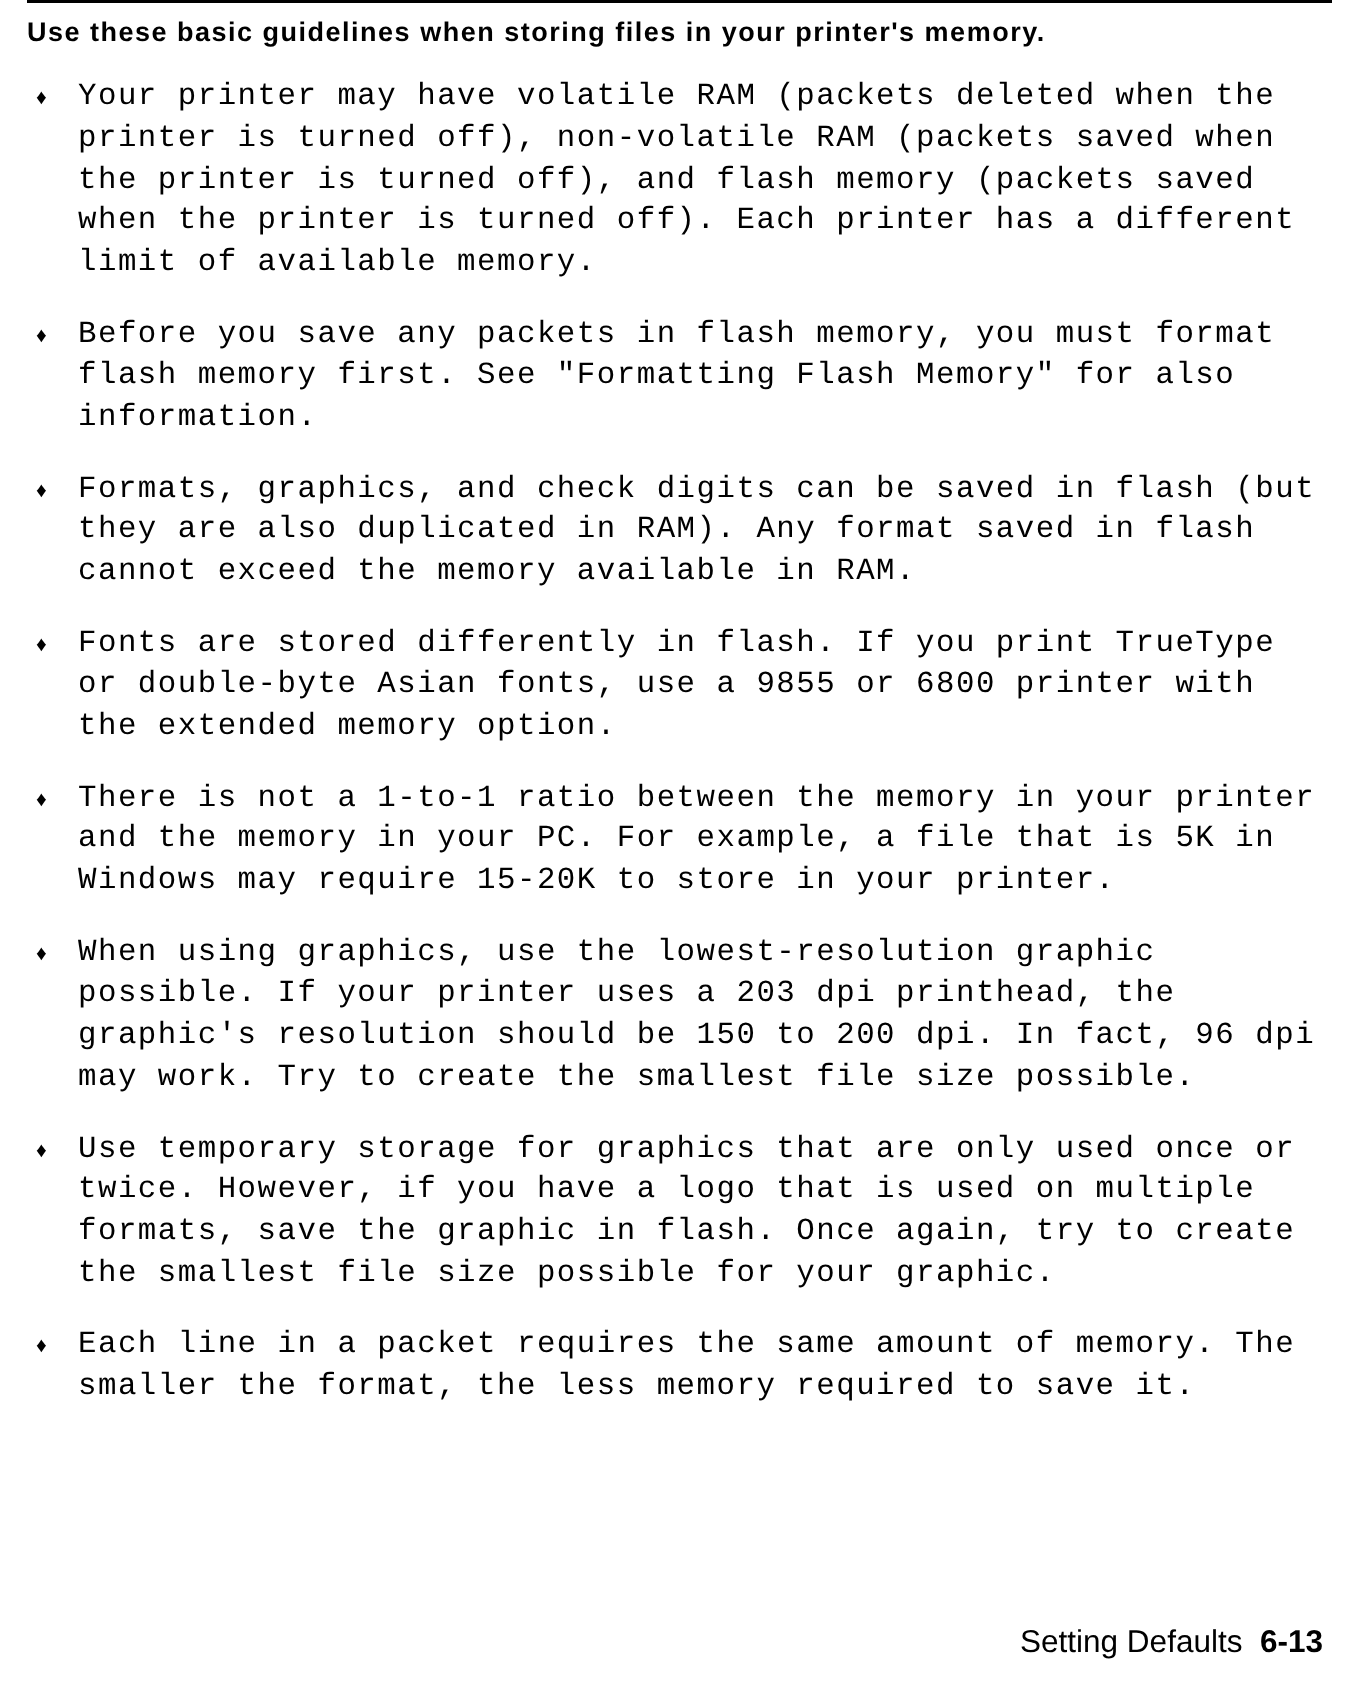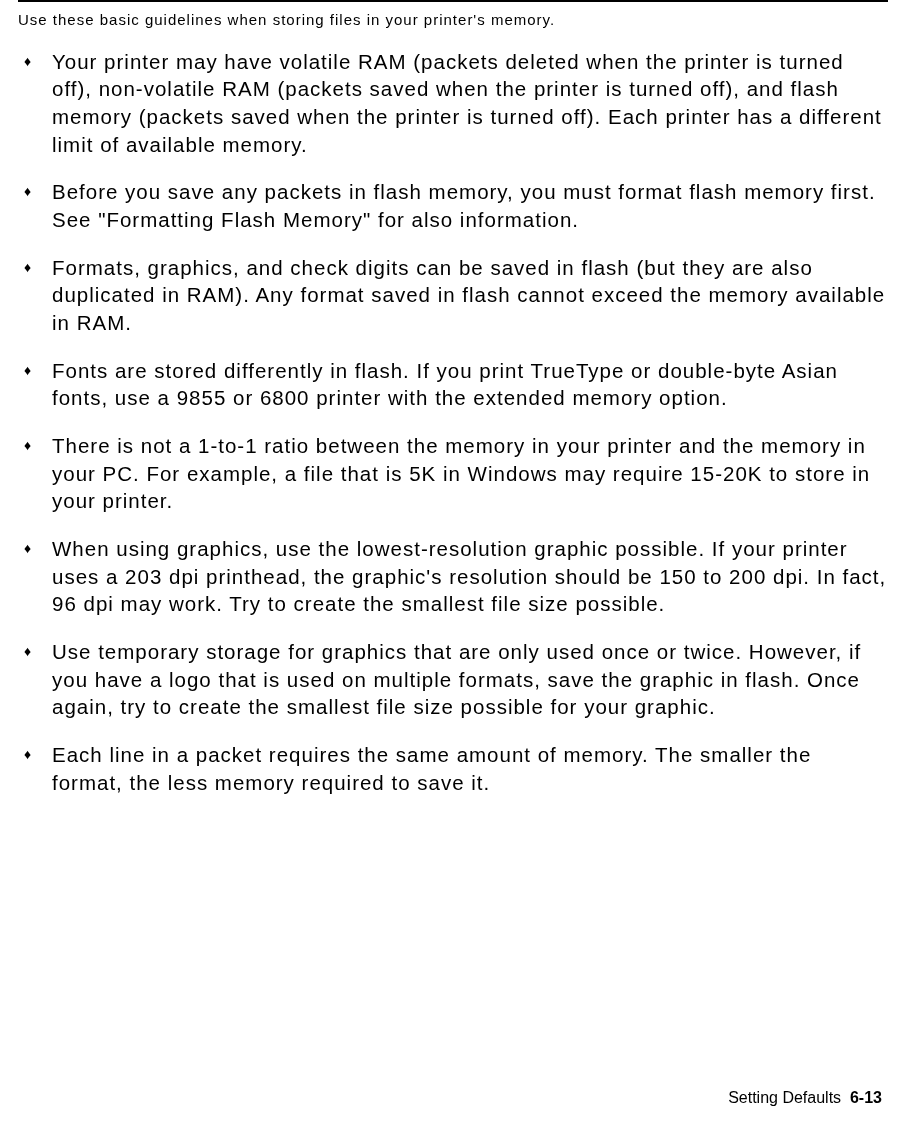--- a/index.html
+++ b/index.html
@@ -21,24 +21,25 @@
       font-weight: bold;
       letter-spacing: 3px;
       margin: 0 0 4px 0;
       padding: 0;
     }
     .rule {
       border-bottom: 2px solid #000;
       margin-bottom: 8px;
     }
     .intro {
-      font-size: 15px;
+      font-size: 18px;
       letter-spacing: 1px;
       margin: 8px 0 18px 0;
       line-height: 1.3;
+      font-weight: bold;
     }
     ul {
       list-style: none;
       padding: 0;
       margin: 0;
     }
     li {
       display: flex;
       align-items: flex-start;
       margin-bottom: 20px;
@@ -48,26 +49,27 @@
       line-height: 26px;
       width: 28px;
       flex-shrink: 0;
       text-align: left;
       padding-left: 6px;
     }
     .item-text {
       font-size: 20.5px;
       letter-spacing: 1px;
       line-height: 1.35;
+      font-family: Liberation Mono, monospace;
     }
     .footer {
       position: absolute;
       bottom: 24px;
       right: 24px;
-      font-size: 16px;
+      font-size: 21px;
     }
     .footer-page {
       font-weight: bold;
     }
   </style>
 </head>
 <body>
 
 <div class="page">
   <div class="rule"></div>

